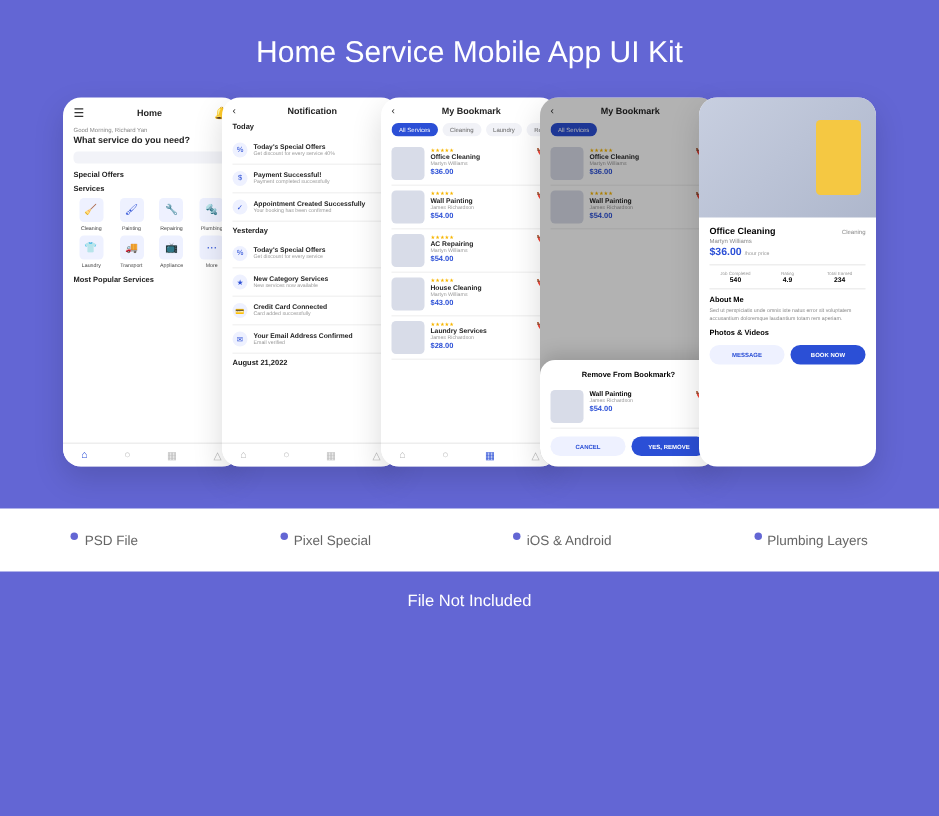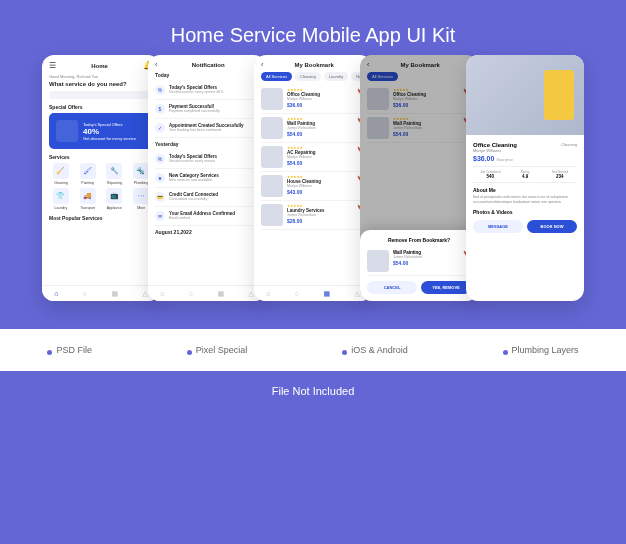--- a/index.html
+++ b/index.html
@@ -1,17 +1,17 @@
 <!DOCTYPE html>
 <html><head>
 <meta charset="utf-8">
 <style>
 *{margin:0;padding:0;box-sizing:border-box;font-family:-apple-system,Helvetica,Arial,sans-serif}
 body{background:#6366d4;width:626px;height:544px;overflow:hidden}
-.title{color:#fff;text-align:center;font-size:20px;padding:24px 0 8px;font-weight:500}
+.title{color:#fff;text-align:center;font-size:20px;padding:24px 0 18px;font-weight:500}
 .phones{display:flex;justify-content:center;gap:-10px;padding:0 10px;margin-bottom:28px}
 .phone{width:118px;height:246px;background:#fff;border-radius:12px;box-shadow:0 8px 20px rgba(0,0,0,.15);position:relative;overflow:hidden;flex-shrink:0}
 .phones .phone:not(:first-child){margin-left:-12px}
 .ph-pad{padding:6px 7px;font-size:5px;color:#222}
 .ph-head{display:flex;align-items:center;justify-content:space-between;margin-bottom:4px}
 .ph-head-title{font-weight:600;font-size:6px}
 .menu-icon{font-size:8px;color:#333}
 .greet{color:#888;font-size:4px;margin-bottom:2px}
 .q{font-size:6px;font-weight:600;margin-bottom:4px}
 .search{background:#f2f3f8;height:8px;border-radius:3px;margin-bottom:5px}
@@ -57,21 +57,21 @@
 .d-price{font-size:7px;font-weight:700;color:#2b4fd6;margin-bottom:4px}
 .d-stats{display:flex;justify-content:space-between;border-top:1px solid #eee;border-bottom:1px solid #eee;padding:3px 0;margin-bottom:4px}
 .d-stat{text-align:center;flex:1}
 .d-stat-l{font-size:3px;color:#999}
 .d-stat-v{font-size:4.5px;font-weight:600}
 .d-about{font-size:5px;font-weight:600;margin-bottom:2px}
 .d-about-t{font-size:3.5px;color:#888;line-height:1.4}
 .d-actions{display:flex;gap:4px;margin-top:5px}
 .overlay{position:absolute;inset:0;background:rgba(0,0,0,.3)}
 .features{background:#fff;padding:16px 0;display:flex;justify-content:space-around;align-items:center}
-.feat{display:flex;align-items:flex-end;gap:4px;color:#666;font-size:9px}
+.feat{display:flex;align-items:flex-start;gap:4px;color:#666;font-size:9px}
 .dot{width:5px;height:5px;border-radius:50%;background:#6366d4}
 .not-inc{text-align:center;color:#fff;font-size:11px;padding:14px 0}
 .back-arrow{font-size:7px;color:#333}
 </style>
 </head>
 <body>
 
 <div class="title">Home Service Mobile App UI Kit</div>
 
 <div class="phones">
@@ -80,28 +80,20 @@
   <div class="ph-pad">
     <div class="ph-head">
       <span class="menu-icon">☰</span>
       <span class="ph-head-title">Home</span>
       <span class="menu-icon">🔔</span>
     </div>
     <div class="greet">Good Morning, Richard Yan</div>
     <div class="q">What service do you need?</div>
     <div class="search"></div>
     <div class="sec-label">Special Offers</div>
-    <div class="offer-card">
-      <div class="offer-illus"></div>
-      <div>
-        <div class="offer-txt">Today's Special Offers</div>
-        <div class="offer-pct">40%</div>
-        <div class="offer-txt">Get discount for every service</div>
-      </div>
-    </div>
     <div class="sec-label">Services</div>
     <div class="svc-grid" id="svc-grid">
           <div class="svc">
             <div class="svc-ic">🧹</div>
             <div class="svc-lb">Cleaning</div>
           </div>
           <div class="svc">
             <div class="svc-ic">🖌</div>
             <div class="svc-lb">Painting</div>
           </div>

